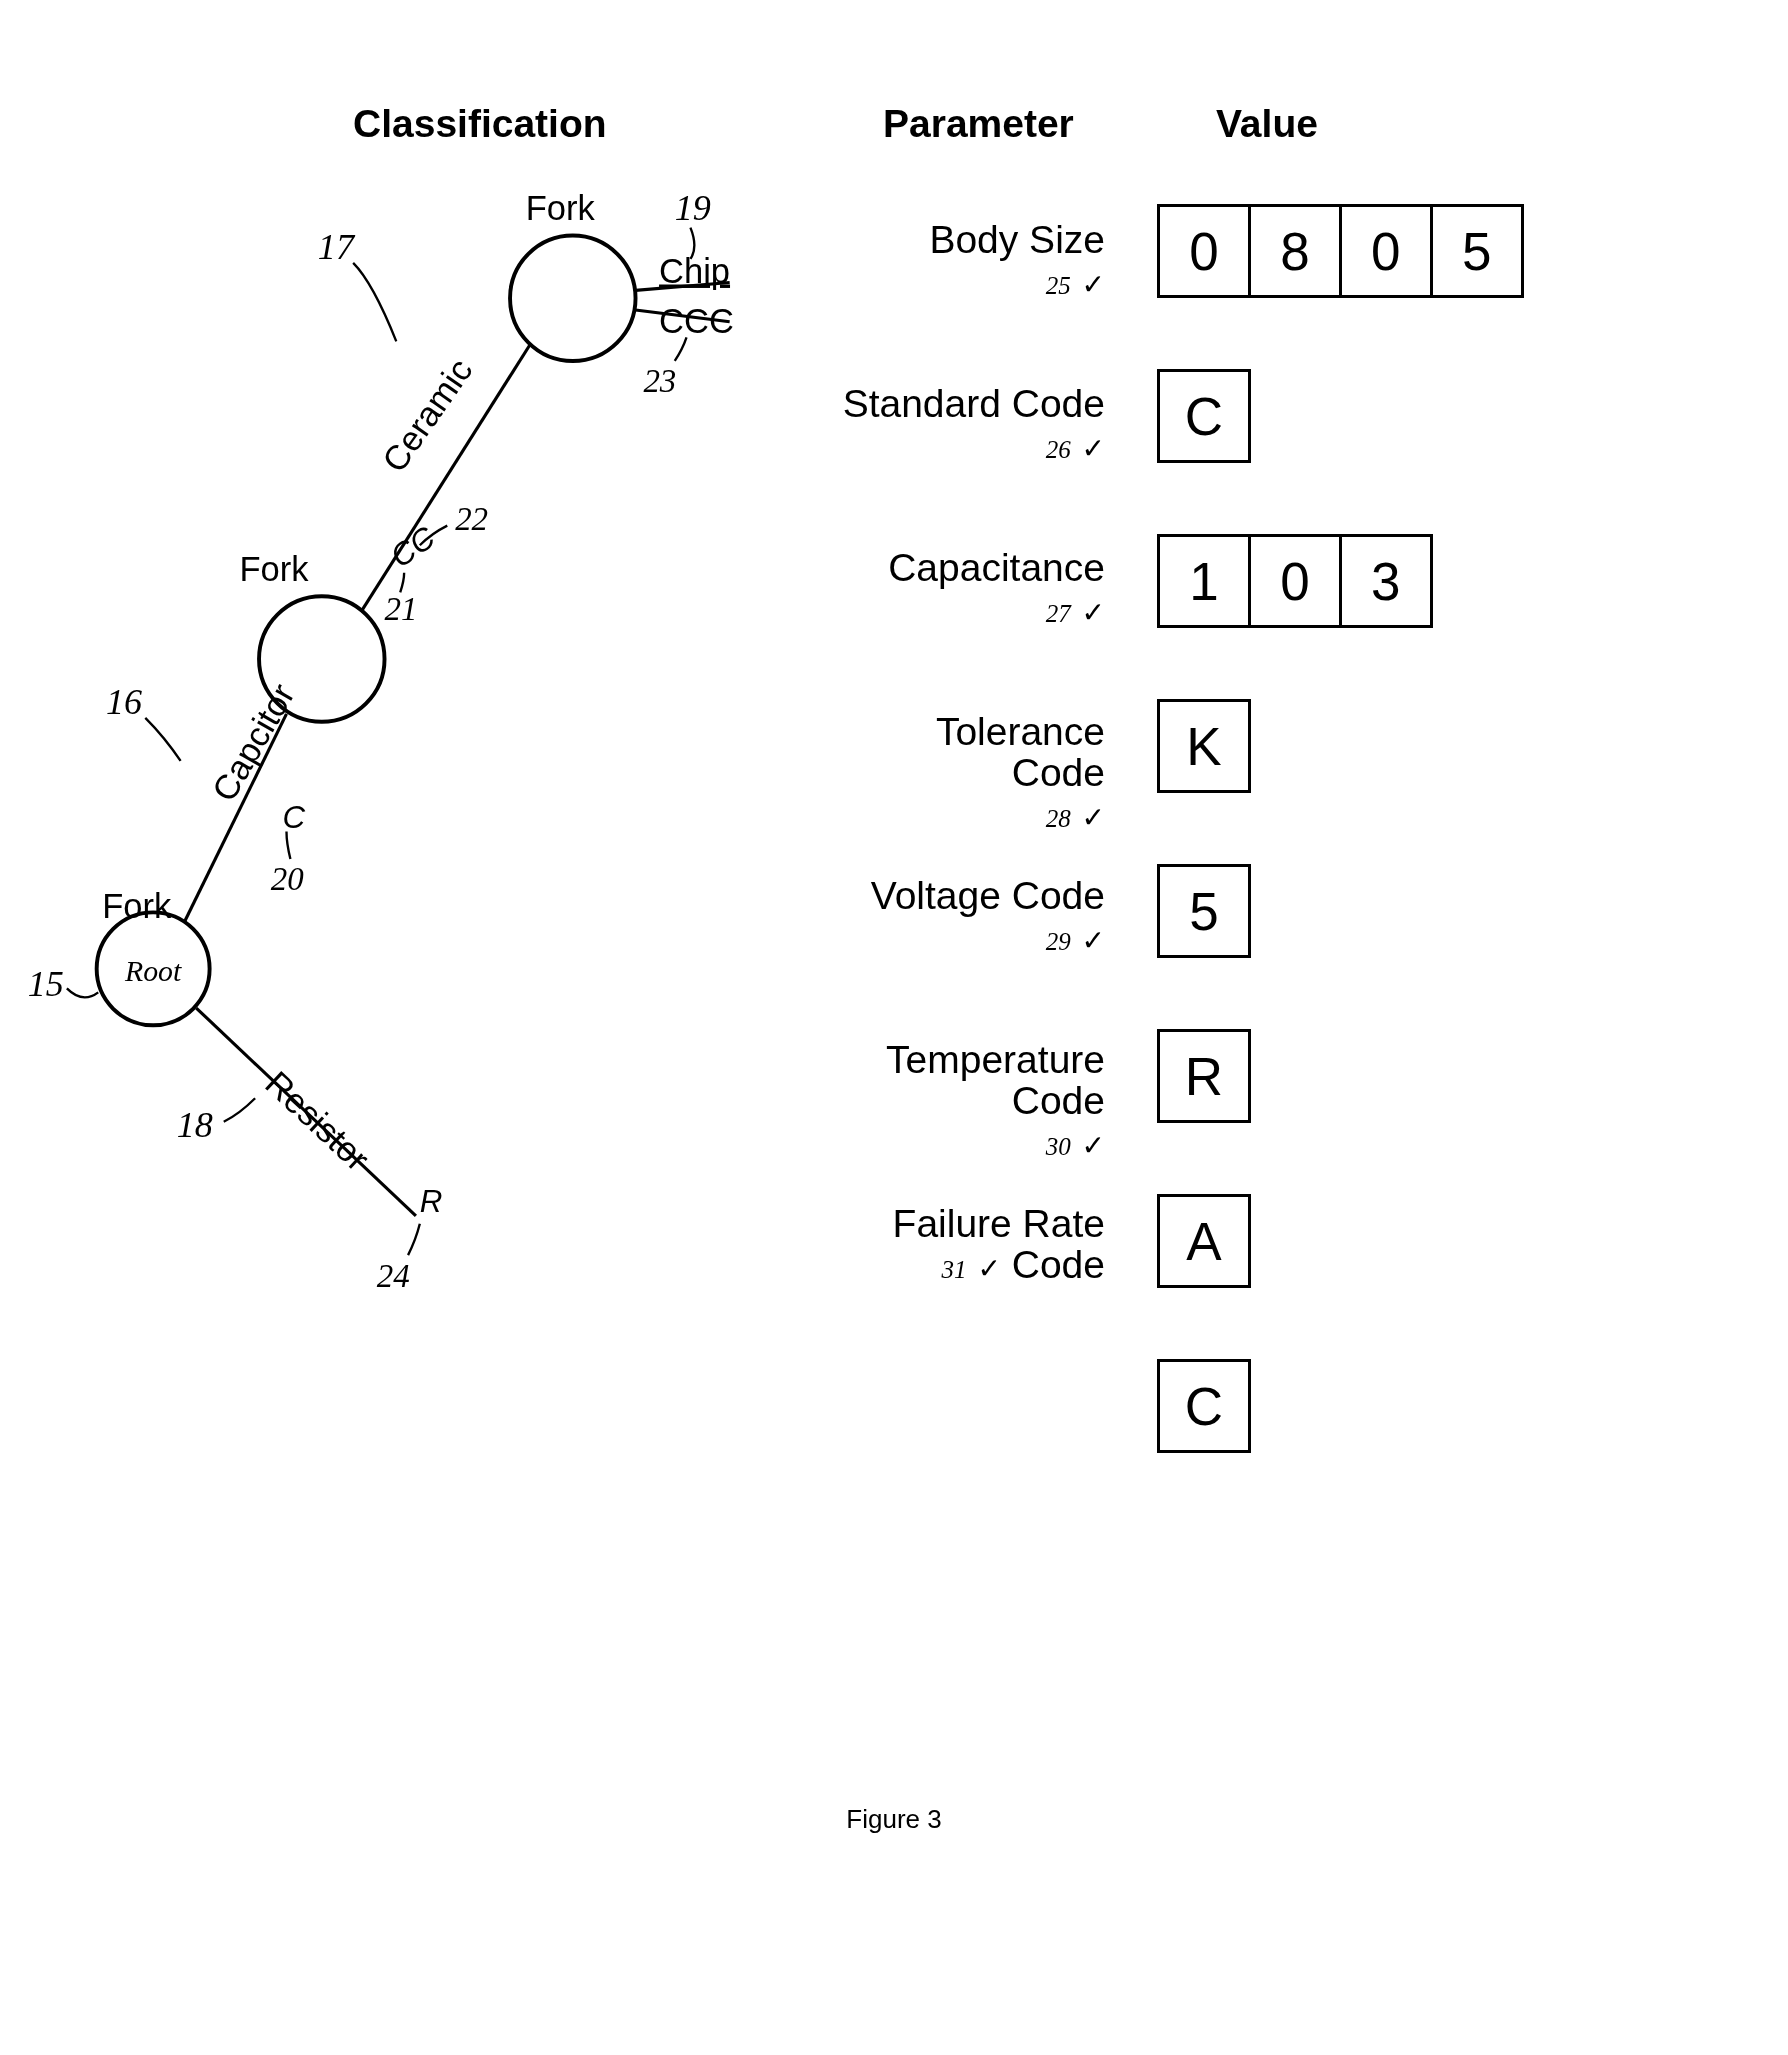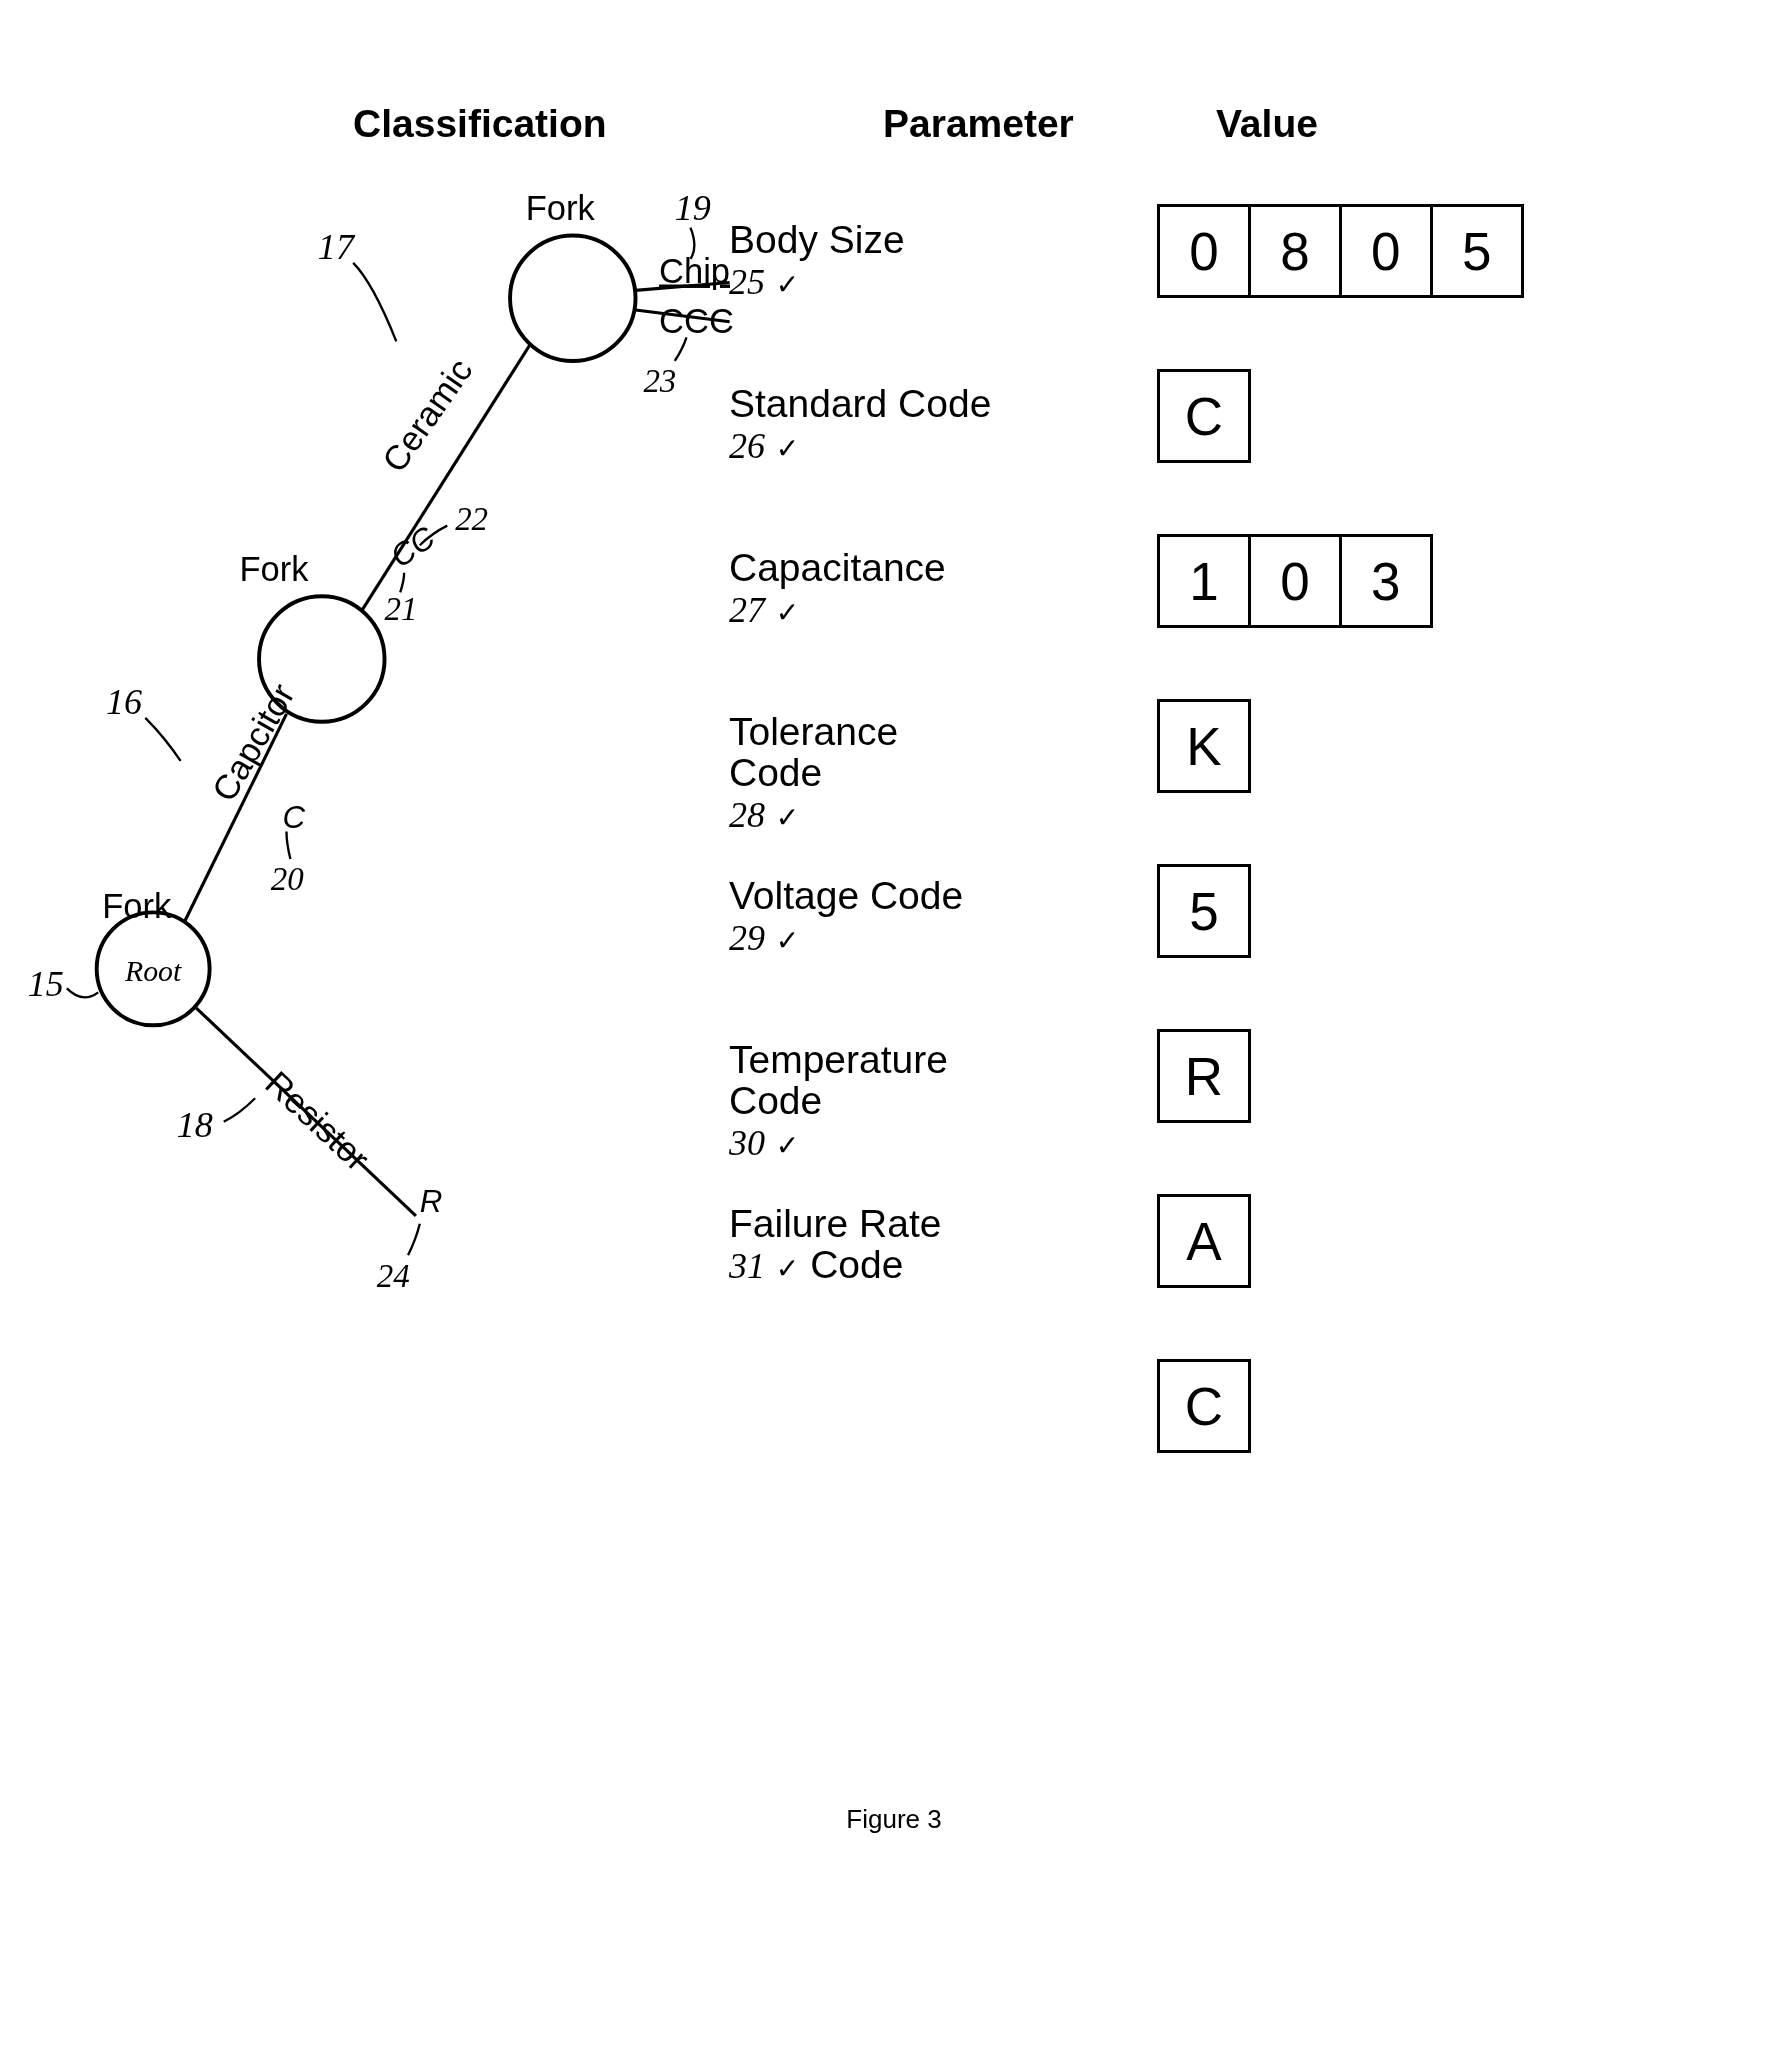--- a/index.html
+++ b/index.html
@@ -25,29 +25,30 @@
   .header-row .h2 { position: absolute; left: 863px; margin-left: 20px; }
   .header-row .h3 { position: absolute; left: 1216px; }
 
   .param-col {
     position: absolute;
     left: 729px;
     top: 220px;
     width: 376px;
   }
   .param-row {
+    text-align: right;
     font-size: 39px;
     line-height: 1.05;
     margin-bottom: 86px;
     position: relative;
     height: 78px;
   }
   .param-row .hand {
     font-family: "Comic Sans MS", "Segoe Script", cursive;
-    font-size: 36px;
+    font-size: 25px;
     font-style: italic;
   }
   .param-row .tick {
     font-family: "Comic Sans MS", "Segoe Script", cursive;
     font-size: 28px;
   }
 
   .value-col {
     position: absolute;
     left: 1157px;

